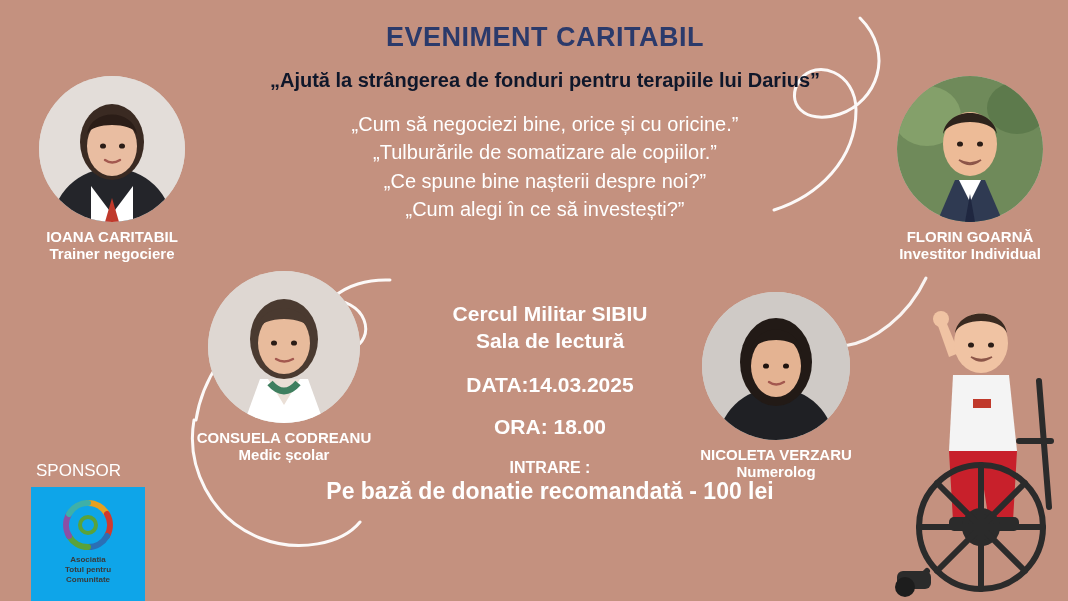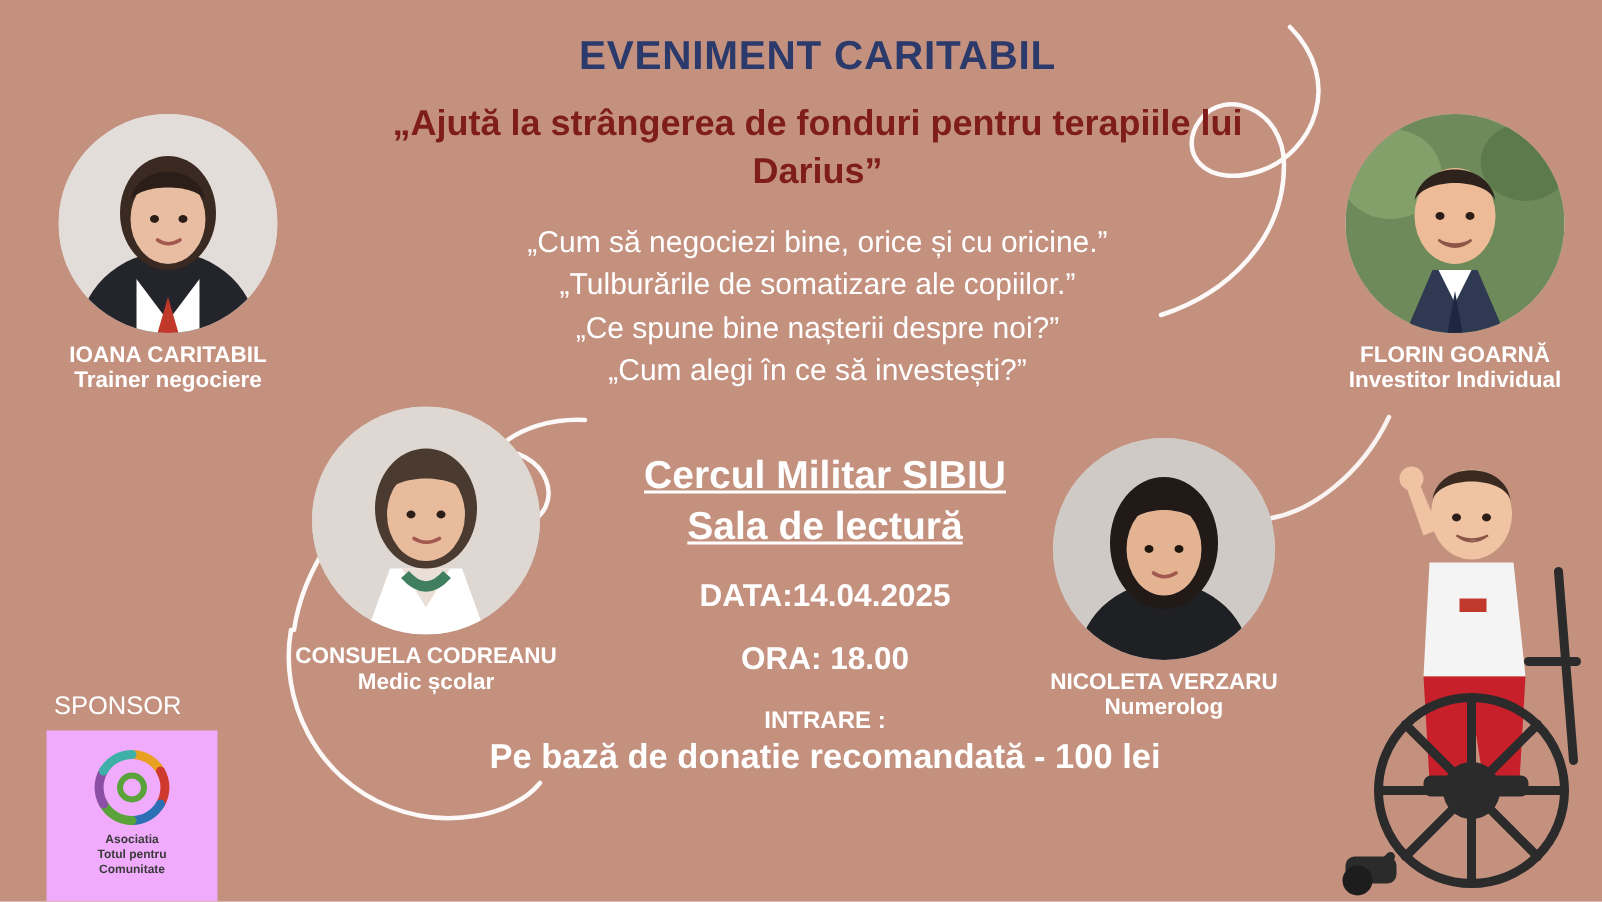--- a/index.html
+++ b/index.html
@@ -29,24 +29,24 @@
     color: #ffffff;
   }
   .title {
     font-size: 27px;
     font-weight: bold;
     letter-spacing: 0.5px;
     color: #2b3a6b;
     margin-bottom: 14px;
   }
   .subtitle {
-    font-size: 24px;
+    font-size: 20px;
     font-weight: bold;
     line-height: 1.35;
-    color: #7f1d1d;
+    color: #0f172a;
     margin-bottom: 16px;
   }
   .topic {
     font-size: 20px;
     font-weight: normal;
     color: #ffffff;
     line-height: 1.42;
     white-space: nowrap;
   }
 
@@ -54,21 +54,21 @@
   .info {
     position: absolute;
     left: 300px;
     top: 300px;
     width: 500px;
     text-align: center;
     color: #ffffff;
     font-weight: bold;
   }
   .info .loc-label { font-size: 21px; line-height: 1.3; }
-  .info .loc-line { font-size: 26px; line-height: 1.3; text-decoration: underline; }
+  .info .loc-line { font-size: 21px; line-height: 1.3; }
   .info .data { font-size: 21px; margin-top: 18px; }
   .info .ora  { font-size: 21px; margin-top: 18px; }
   .info .intrare { font-size: 16px; margin-top: 20px; }
   .info .intrare-detail { font-size: 23px; line-height: 1.3; }
 
   
   .person { position: absolute; text-align: center; }
   .photo {
     border-radius: 50%;
     background: #d8cfc9;
@@ -99,21 +99,21 @@
     color: #ffffff;
     font-weight: normal;
     font-size: 17px;
   }
   .sponsor-card {
     position: absolute;
     left: 31px;
     top: 487px;
     width: 114px;
     height: 114px;
-    background: #f0abfc;
+    background: #0ea5e9;
   }
   .sponsor-logo { margin: 10px auto 2px; width: 56px; height: 56px; position: relative; }
   .sponsor-text {
     text-align: center;
     font-size: 8px;
     color: #3a3a3a;
     line-height: 1.25;
     font-weight: bold;
   }
 
@@ -143,21 +143,21 @@
     <div class="subtitle">„Ajută la strângerea de fonduri pentru terapiile lui Darius”</div>
     <div class="topic">„Cum să negociezi bine, orice și cu oricine.”</div>
     <div class="topic">„Tulburările de somatizare ale copiilor.”</div>
     <div class="topic">„Ce spune bine nașterii despre noi?”</div>
     <div class="topic">„Cum alegi în ce să investești?”</div>
   </div>
 
   <div class="info">
     <div class="loc-line">Cercul Militar SIBIU</div>
     <div class="loc-line">Sala de lectură</div>
-    <div class="data">DATA:14.04.2025</div>
+    <div class="data">DATA:14.03.2025</div>
     <div class="ora">ORA: 18.00</div>
     <div class="intrare">INTRARE :</div>
     <div class="intrare-detail">Pe bază de donatie recomandată - 100 lei</div>
   </div>
 
   <div class="person" style="left:12px; top:76px; width:200px;">
     <div class="photo" style="width:146px; height:146px;">
       <svg class="face" viewBox="0 0 146 146">
         <rect width="146" height="146" fill="#e3ddd9"></rect>
         <ellipse cx="73" cy="150" rx="60" ry="58" fill="#24252a"></ellipse>

